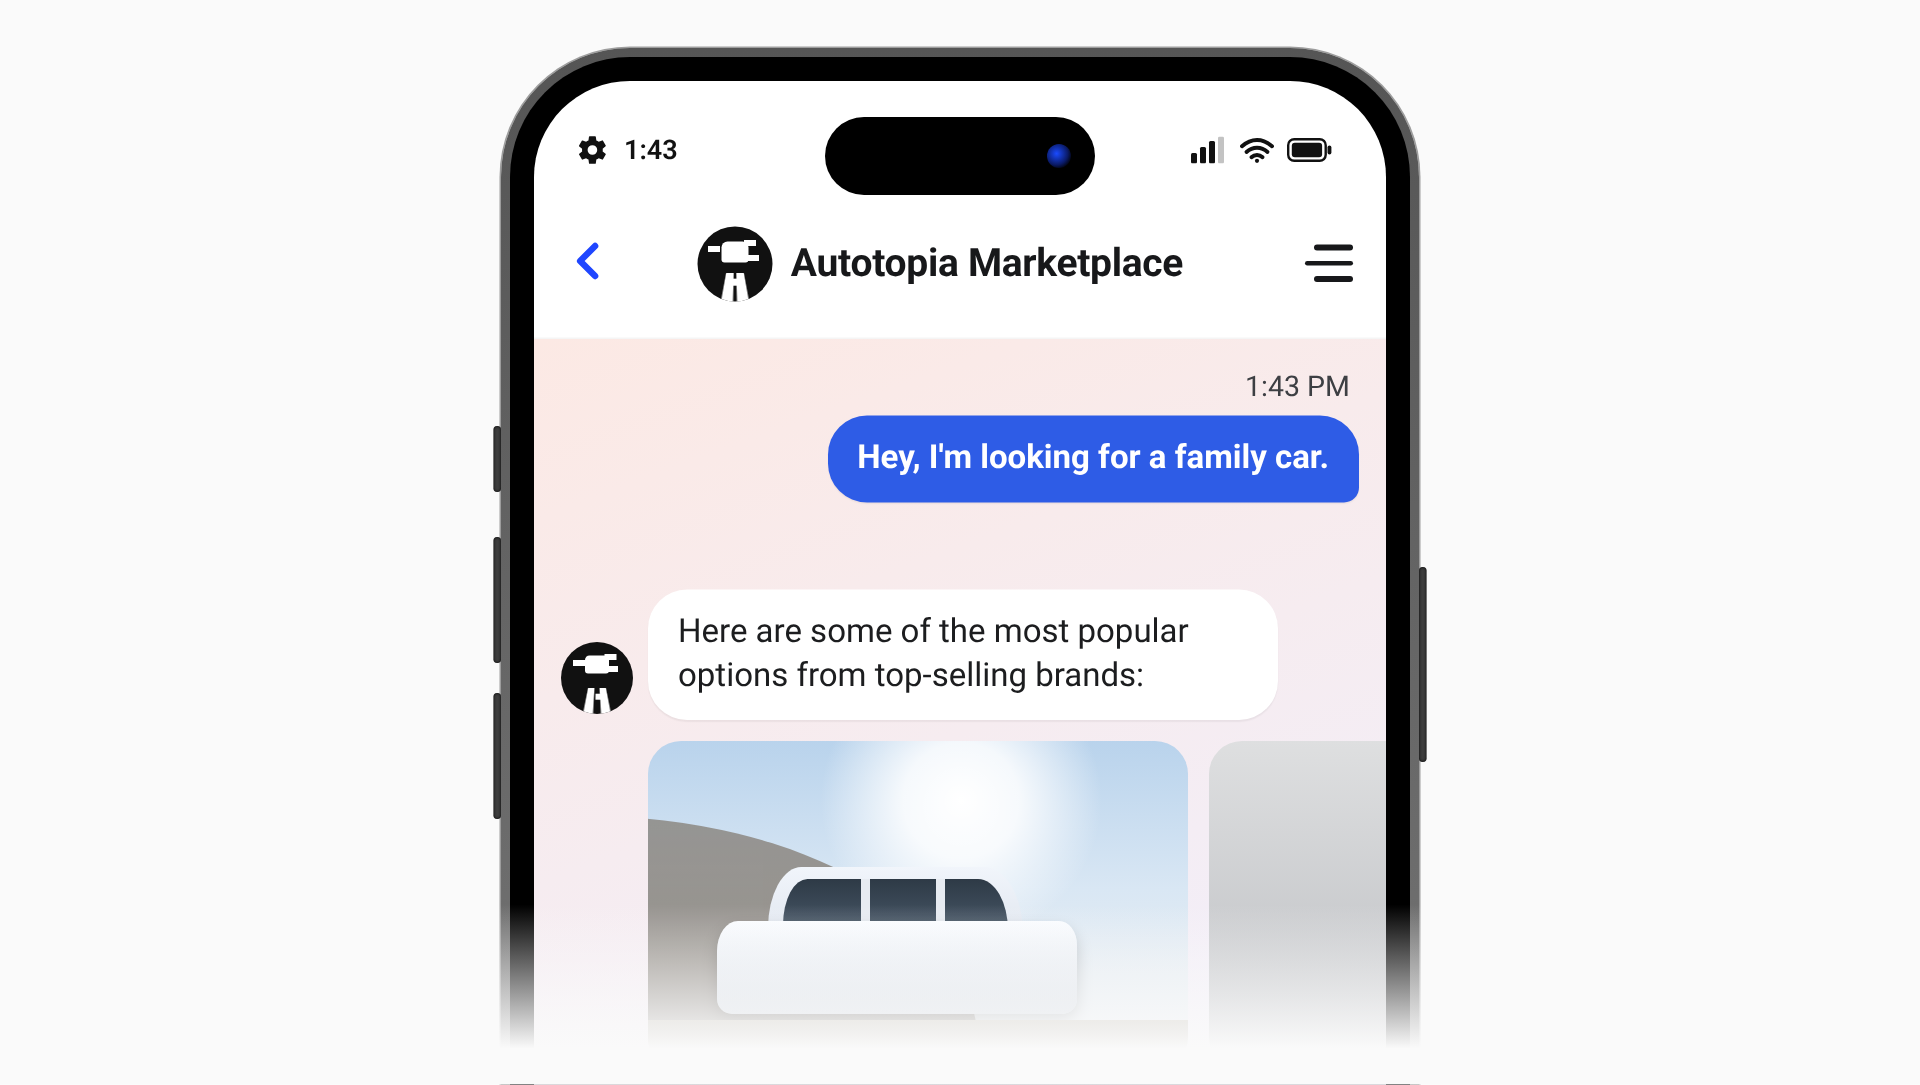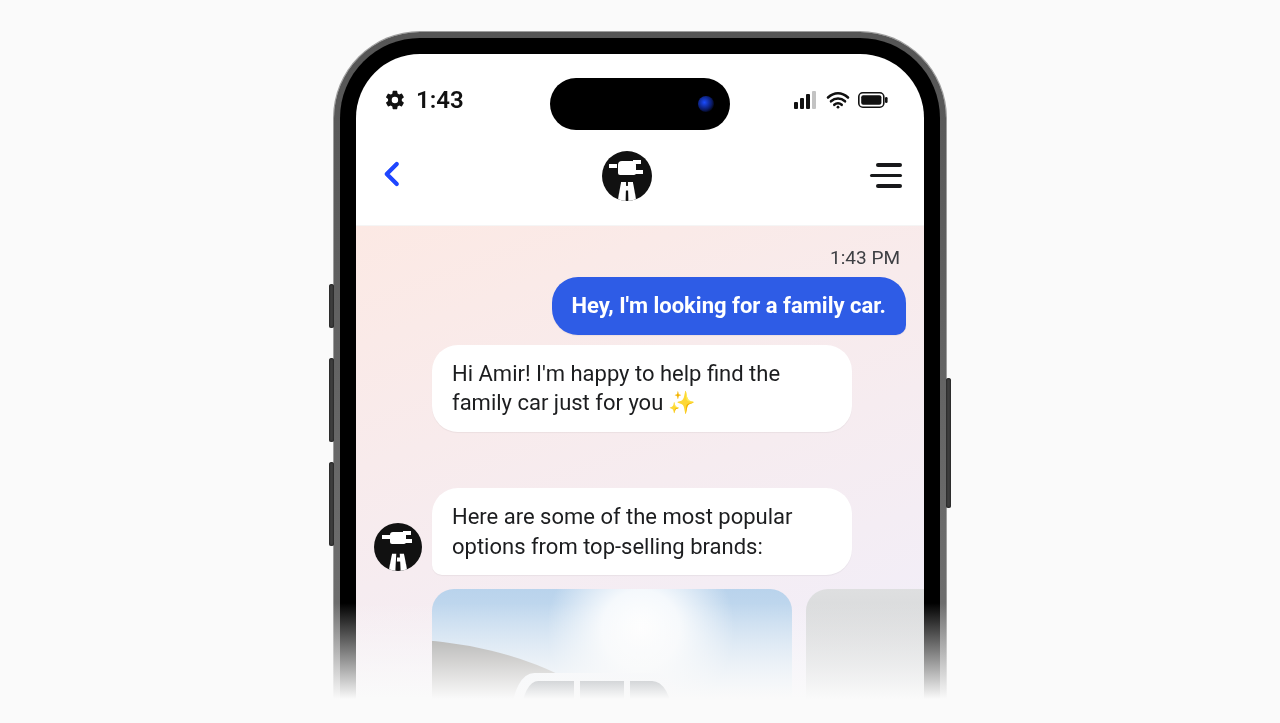--- a/index.html
+++ b/index.html
@@ -74,21 +74,21 @@
   }
 
   
   .statusbar {
     position: relative;
     height: 72px;
     display: flex;
     align-items: center;
     justify-content: space-between;
     padding: 20px 36px 0 28px;
-    font-size: 24px;
+    font-size: 18px;
     font-weight: 600;
     color: #111;
   }
   .status-left { display: flex; align-items: center; gap: 10px; }
   .gear svg { width: 22px; height: 22px; display: block; }
   .status-right { display: flex; align-items: center; gap: 8px; }
   .status-right svg { display: block; }
 
   
   .appheader {
@@ -373,39 +373,39 @@
       </div>
 
       <div class="appheader">
         <span class="back">
           <svg viewBox="0 0 24 24" fill="none" stroke="#1f46ff" stroke-width="3.4" stroke-linecap="round" stroke-linejoin="round">
               <polyline points="15 4 7 12 15 20"></polyline>
             </svg>
         </span>
         <div class="app-title-wrap">
           <div class="app-logo"></div>
+          <span class="app-title">Autotopia Marketplace</span>
         </div>
         <div class="hamburger">
           <span></span>
           <span></span>
           <span></span>
         </div>
       </div>
 
       <div class="chat">
 
         <div class="ts-right">1:43 PM</div>
         <div class="row out">
           <div class="bubble out">Hey, I'm looking for a family car.</div>
         </div>
 
         <div class="row in">
           <div class="avatar"></div>
           <div class="in-stack">
-            <div class="bubble in">Hi Amir! I'm happy to help find the family car just for you ✨</div>
             <div class="bubble in">Here are some of the most popular options from top-selling brands:</div>
           </div>
         </div>
 
         <div class="cards">
           <div class="card sky" aria-label="White crossover SUV in front of hills under bright sky">
             <div class="suv">
               <div class="cabin"></div>
               <div class="glass"></div>
               <div class="pillar p1"></div>

